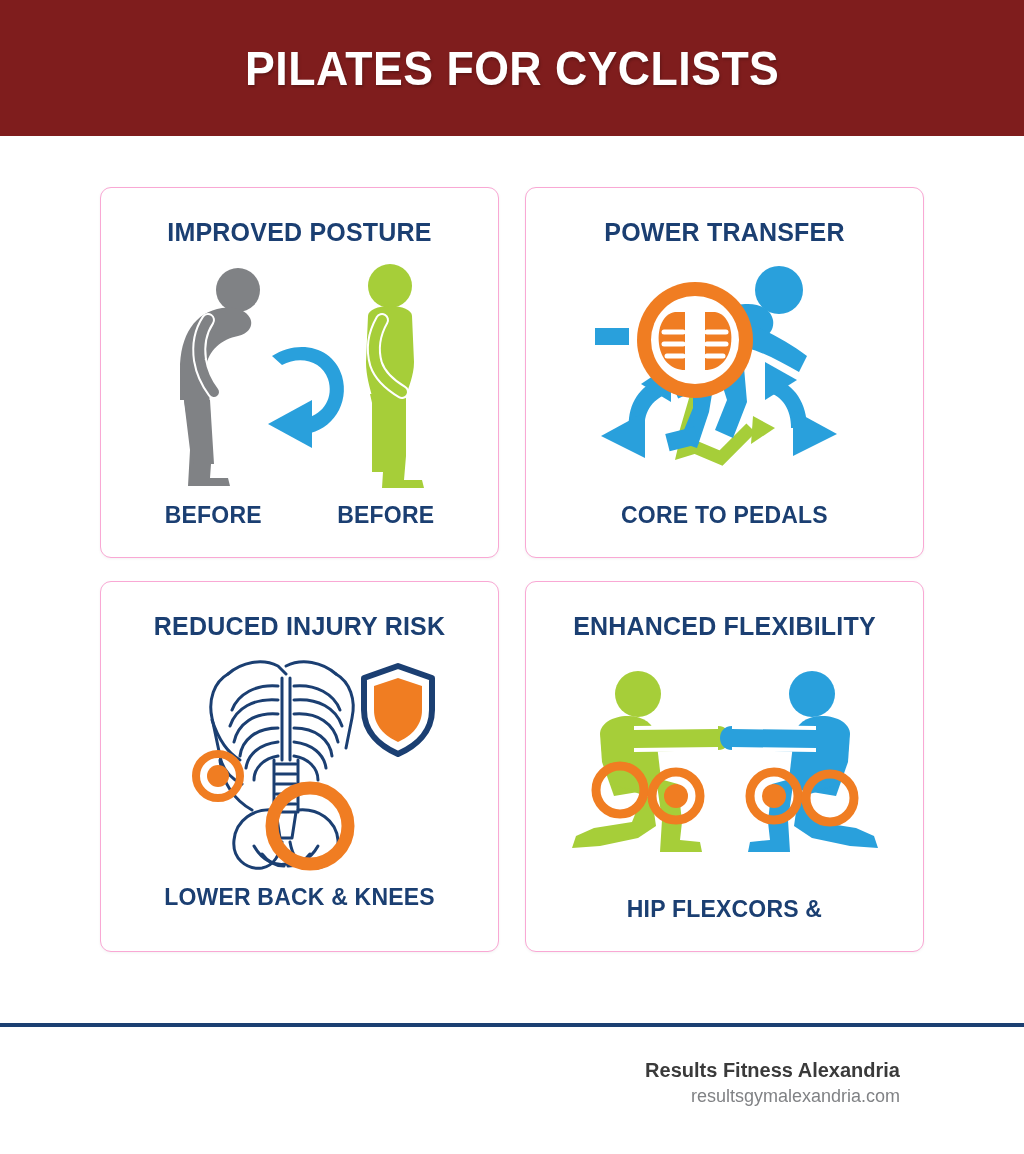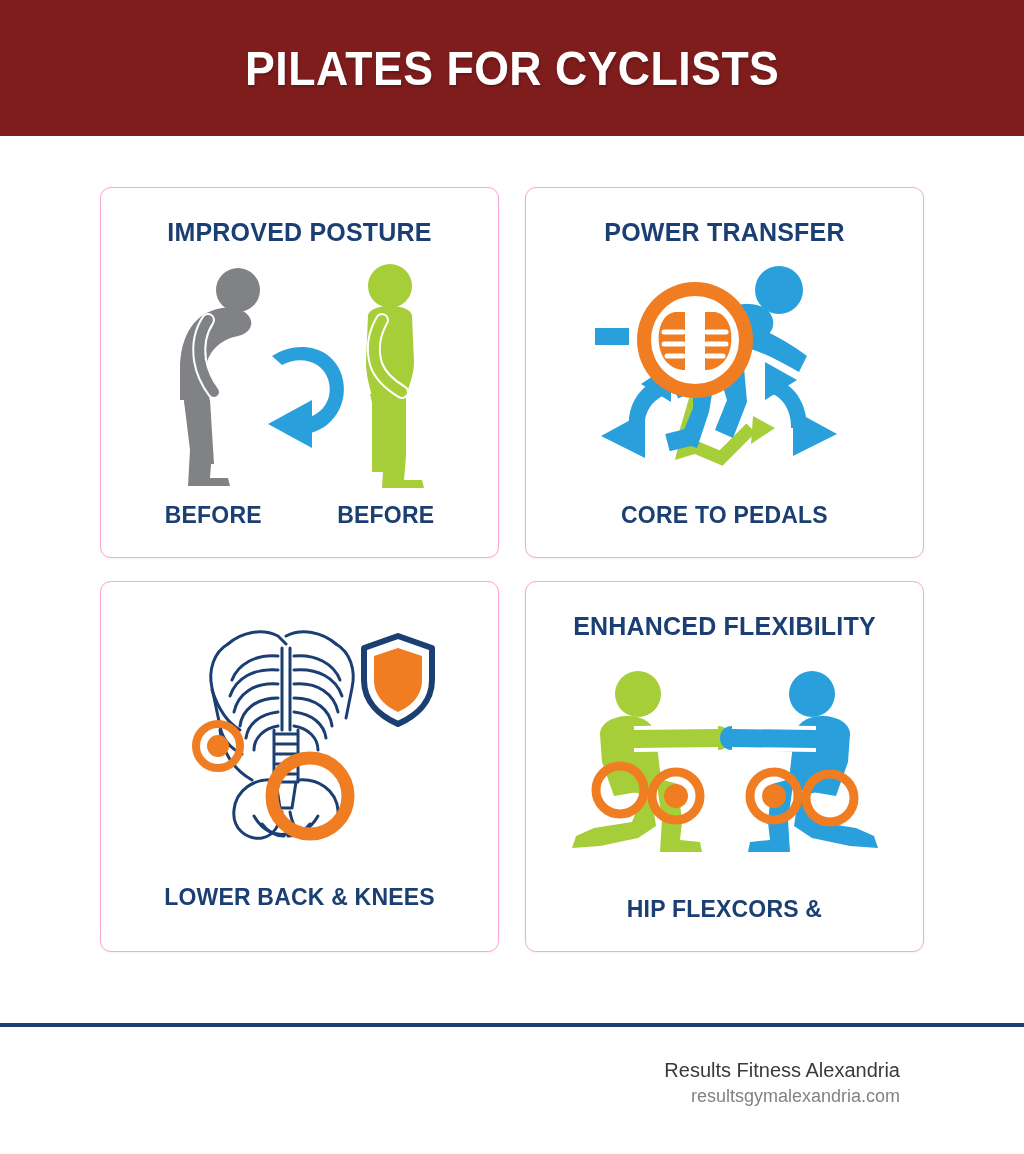--- a/index.html
+++ b/index.html
@@ -114,21 +114,21 @@
   }
   .footer {
     position: absolute;
     right: 124px;
     top: 1056px;
     text-align: right;
   }
   .footer-name {
     color: #3a3a3a;
     font-size: 20px;
-    font-weight: normal;
+    font-weight: bold;
     font-family: "Liberation Sans Narrow", "Liberation Sans", sans-serif;
     line-height: 1.4;
   }
   .footer-url {
     color: #808285;
     font-size: 18px;
     font-family: "Liberation Sans Narrow", "Liberation Sans", sans-serif;
     line-height: 1.4;
   }
 </style>
@@ -241,20 +241,21 @@
             <line x1="132" y1="92" x2="151" y2="92"></line>
             <line x1="132" y1="104" x2="148" y2="104"></line>
           </g>
         </g>
       </svg>
     </div>
     <div class="card-caption cap-spacer-2">CORE TO PEDALS</div>
   </div>
 
   <div class="card">
+    <div class="card-title">REDUCED INJURY RISK</div>
     <div class="card-art">
       <svg width="300" height="230" viewBox="0 0 300 230" aria-hidden="true">
         <g fill="none" stroke="#1b3f72" stroke-width="3" stroke-linecap="round" stroke-linejoin="round">
 
           <path d="M78 26 C92 14 112 10 128 18 L136 26"></path>
           <path d="M186 26 C172 14 152 10 136 18"></path>
 
           <path d="M78 26 C64 34 58 52 62 70 L70 108 C72 120 80 130 92 136"></path>
           <path d="M186 26 C200 34 206 52 202 70 L196 100"></path>
 

